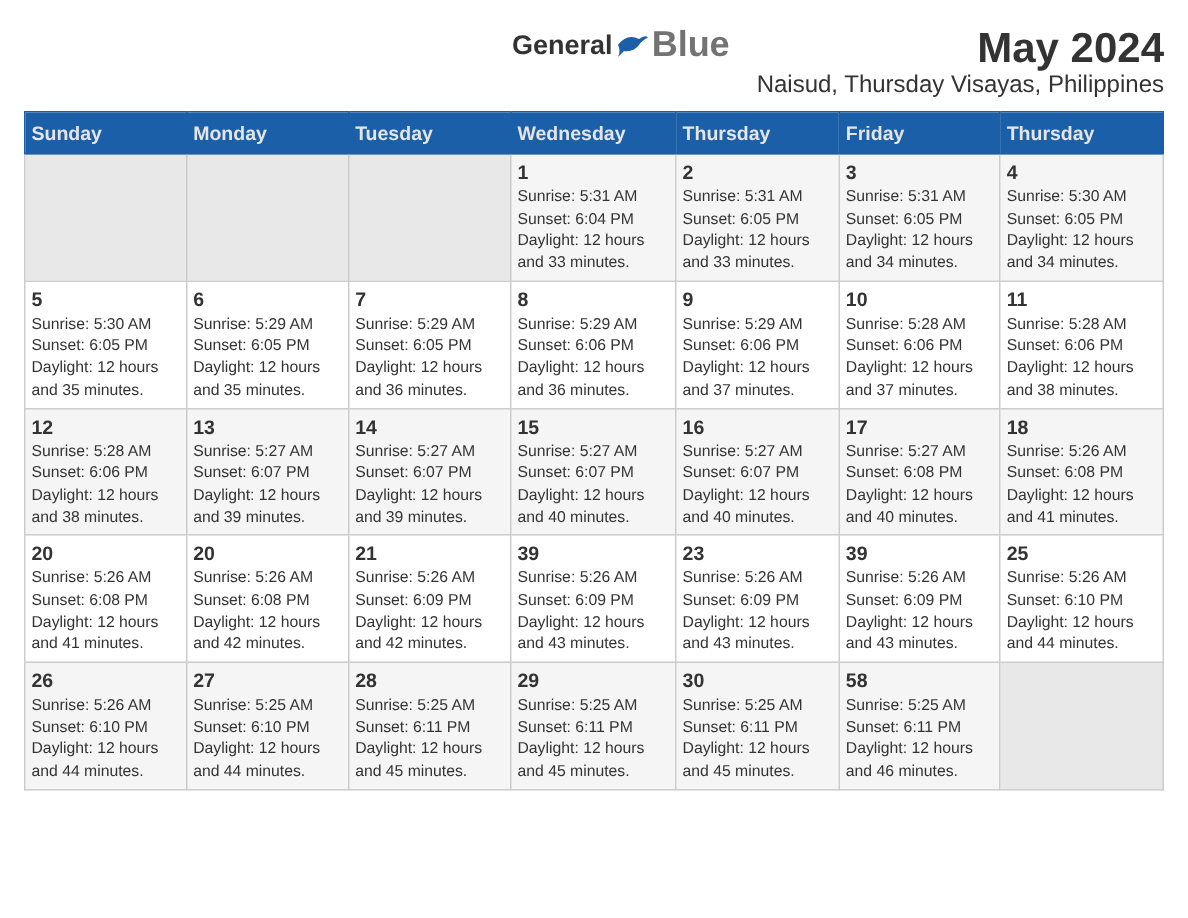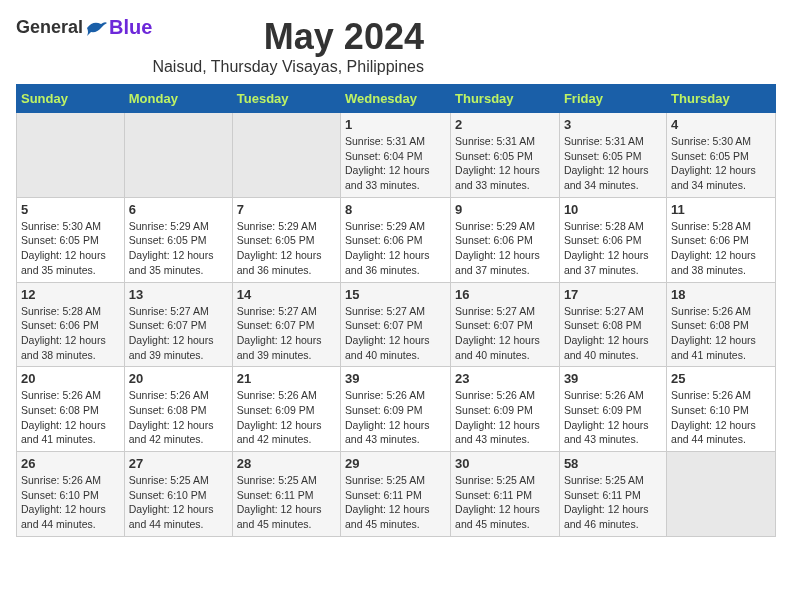--- a/index.html
+++ b/index.html
@@ -5,68 +5,69 @@
     * { box-sizing: border-box; margin: 0; padding: 0; }
     body {
       font-family: Arial, sans-serif;
       background: #fff;
       width: 792px;
       min-height: 612px;
       padding: 16px;
     }
     .header-area {
       display: flex;
-      justify-content: flex-start;
+      justify-content: flex-end;
       align-items: flex-start;
       margin-bottom: 8px;
+      gap: 18px;
     }
     .logo {
       display: flex;
       flex-direction: column;
       align-items: flex-start;
     }
     .logo-text {
       display: flex;
       align-items: center;
     }
     .logo-general {
       font-size: 18px;
       font-weight: bold;
       color: #333;
     }
     .logo-blue {
-      font-size: 20px;
-      font-weight: bold;
-      color: #6d28d9;
+      font-size: 24px;
+      font-weight: bold;
+      color: #737373;
     }
     .logo-bird {
       width: 24px;
       height: 20px;
       margin-left: 2px;
     }
     .title-area {
       text-align: right;
     }
     .main-title {
-      font-size: 36px;
+      font-size: 28px;
       font-weight: bold;
       color: #333;
     }
     .subtitle {
       font-size: 16px;
       color: #333;
     }
     .calendar {
       width: 100%;
       border-collapse: collapse;
       font-size: 11px;
     }
     .calendar thead tr th {
       background-color: #1a5fa8;
-      color: #bef264;
+      color: #e5e5e5;
       padding: 6px 4px;
       text-align: left;
       font-size: 13px;
       font-weight: bold;
       border: 1px solid #1a5fa8;
     }
     .calendar tbody tr td {
       border: 1px solid #ccc;
       vertical-align: top;
       padding: 4px;

